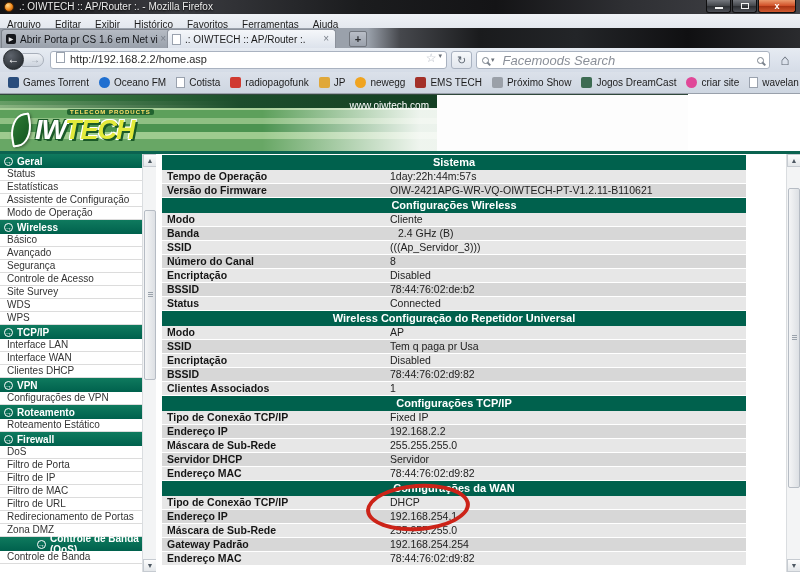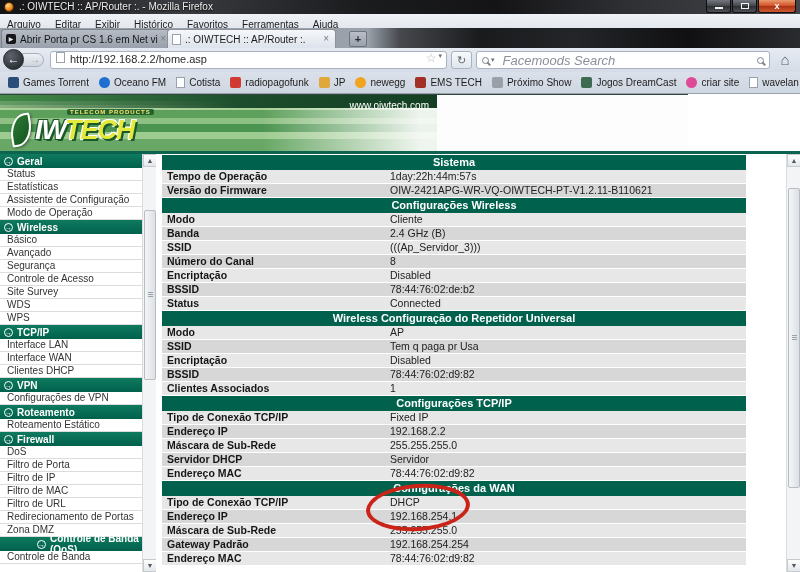--- a/index.html
+++ b/index.html
@@ -341,21 +341,21 @@
         </div>
         <div class="t-row" style="background: rgb(215, 215, 215);">
           <div class="t-label">Versão do Firmware</div>
           <div class="t-value">OIW-2421APG-WR-VQ-OIWTECH-PT-V1.2.11-B110621</div>
         </div>
         <div class="t-header" style="background: rgb(0, 97, 77);">Configurações Wireless</div>
         <div class="t-row" style="background: rgb(231, 231, 231);">
           <div class="t-label">Modo</div>
           <div class="t-value">Cliente</div>
         </div>
-        <div class="t-row" style="background: rgb(215, 215, 215);">
+        <div class="t-row" style="background: rgb(215, 215, 215); gap: 8px;">
           <div class="t-label">Banda</div>
           <div class="t-value">2.4 GHz (B)</div>
         </div>
         <div class="t-row" style="background: rgb(231, 231, 231);">
           <div class="t-label">SSID</div>
           <div class="t-value">(((Ap_Servidor_3)))</div>
         </div>
         <div class="t-row" style="background: rgb(215, 215, 215);">
           <div class="t-label">Número do Canal</div>
           <div class="t-value">8</div>

